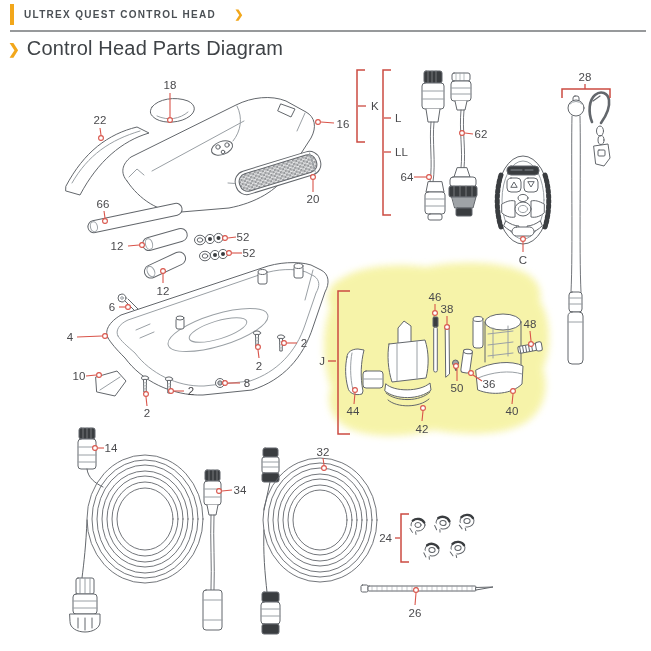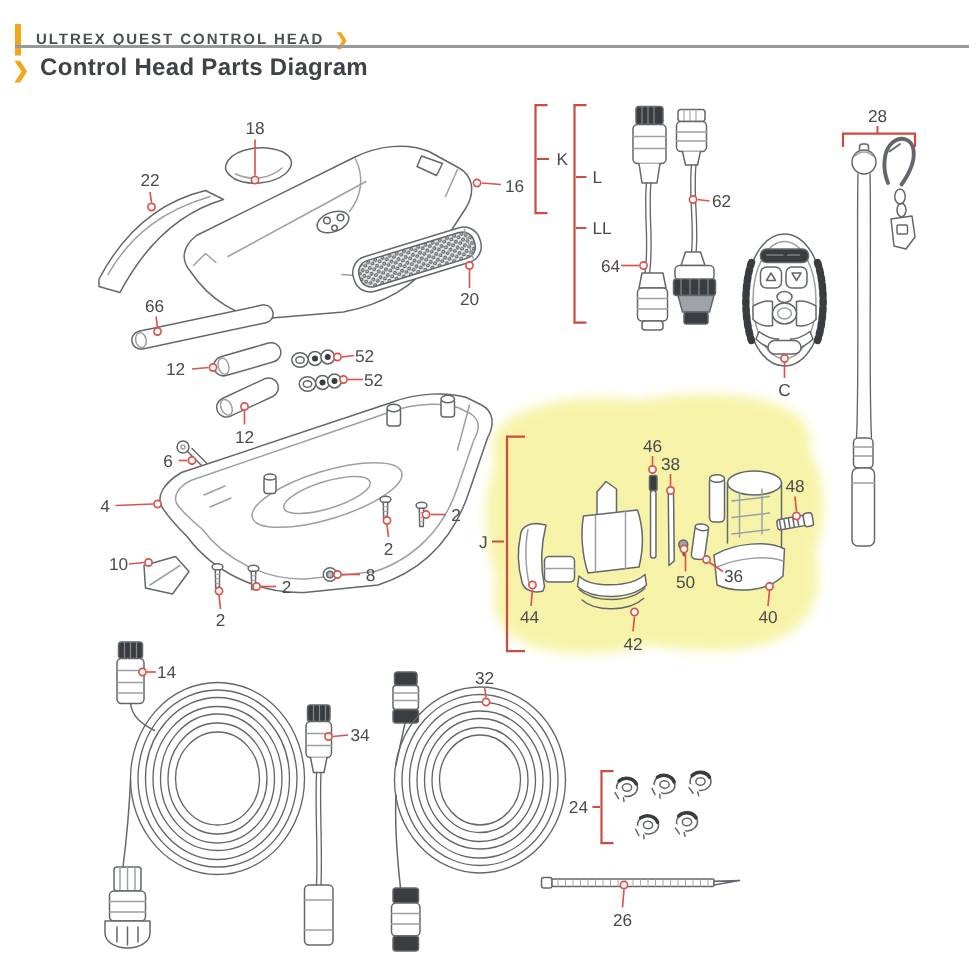--- a/index.html
+++ b/index.html
@@ -1,23 +1,23 @@
 <!DOCTYPE html>
 <html><head>
 <meta charset="utf-8">
 <style>
   html,body{margin:0;padding:0;background:#fff;}
   body{width:651px;height:651px;position:relative;overflow:hidden;font-family:"Liberation Sans",sans-serif;}
-  .crumbbar{position:absolute;left:10px;top:16px;border-left:4px solid #F2A71B;padding:4px 0 4px 10px;display:flex;align-items:center;gap:7px;cursor:pointer;}
+  .crumbbar{position:absolute;left:10px;top:4px;border-left:4px solid #F2A71B;padding:4px 0 4px 10px;display:flex;align-items:center;gap:18px;cursor:pointer;}
   .crumbtext{font-size:10px;font-weight:bold;letter-spacing:1.3px;color:#4B5055;}
   .crumbarrow{color:#F2A71B;font-size:11px;font-weight:bold;}
   .rule{position:absolute;left:10px;right:5px;top:30px;border-top:2px solid #97999B;}
   .titlerow{position:absolute;left:8px;top:37px;display:flex;align-items:center;gap:7px;}
   .titlearrow{color:#F2A71B;font-size:14px;font-weight:bold;}
-  .titletext{font-size:16px;font-weight:bold;color:#3F4347;letter-spacing:.2px;}
+  .titletext{font-size:20px;font-weight:normal;color:#3F4347;letter-spacing:.2px;}
   svg#diagram{position:absolute;left:0;top:0;}
 </style>
 </head>
 <body>
 
 <div class="crumbbar">
   <span class="crumbtext">ULTREX QUEST CONTROL HEAD</span>
   <span class="crumbarrow">❯</span>
 </div>
 <div class="rule"></div>

